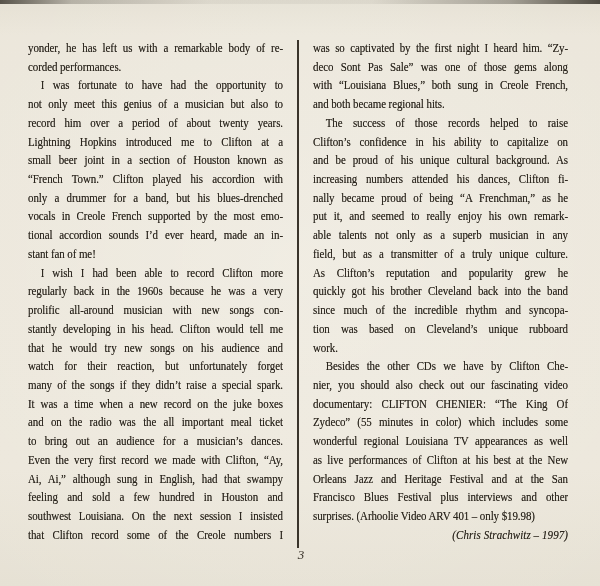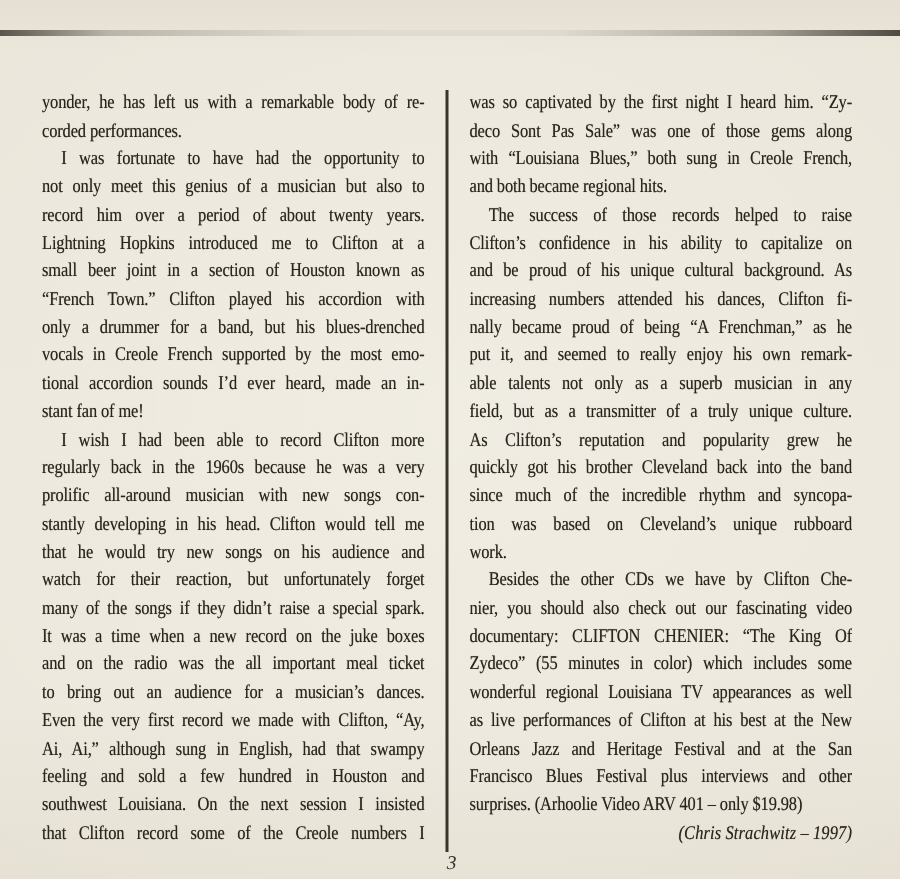--- a/index.html
+++ b/index.html
@@ -6,21 +6,20 @@
   body {
     width: 600px; height: 586px;
     position: relative;
     overflow: hidden;
     background: linear-gradient(180deg, #e5e0d3 0%, #ebe6da 6%, #ece7db 80%, #e6e1d4 100%);
     font-family: "Liberation Serif", "DejaVu Serif", serif;
   }
   .page {
     position: absolute; inset: 0;
     background: radial-gradient(ellipse 130% 120% at 50% 45%, rgba(255,255,252,0.25) 0%, rgba(0,0,0,0) 60%, rgba(70,62,48,0.08) 100%);
-    margin-top: 20px;
   }
   .top-edge {
     position: absolute; top: 0; left: 0; width: 600px; height: 4px;
     background: linear-gradient(90deg,
       rgba(40,36,28,0.75) 0%, rgba(40,36,28,0.25) 12%,
       rgba(40,36,28,0.06) 35%, rgba(40,36,28,0.06) 62%,
       rgba(40,36,28,0.35) 85%, rgba(40,36,28,0.8) 100%);
   }
   .column {
     position: absolute;

